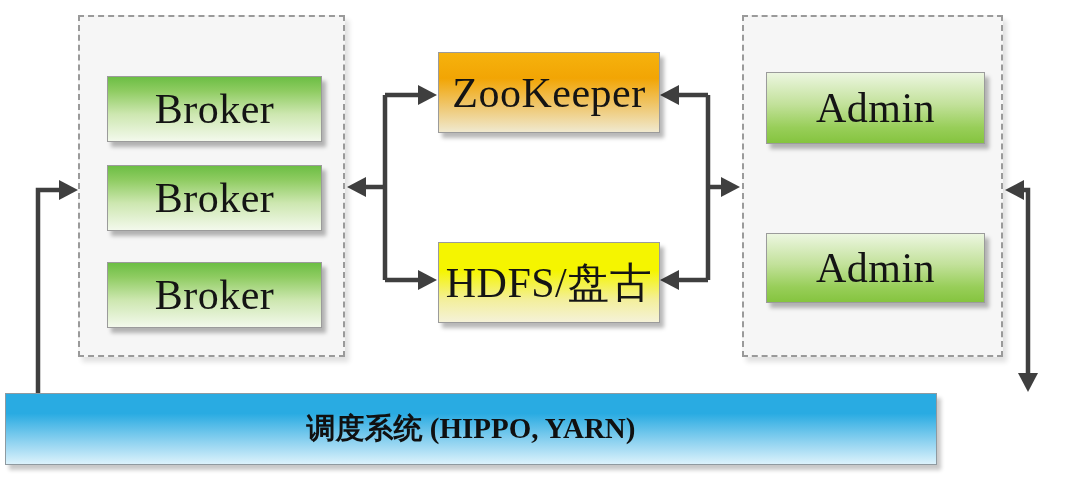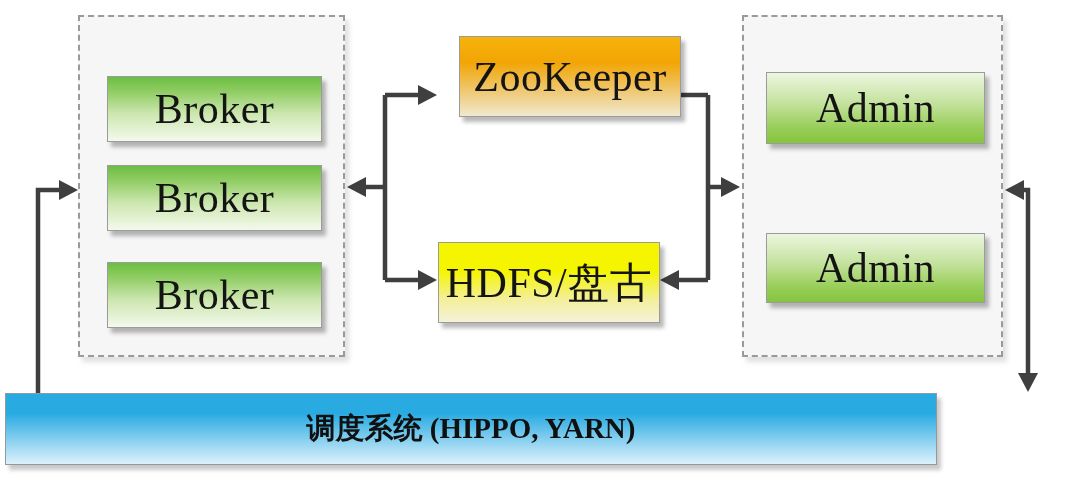--- a/index.html
+++ b/index.html
@@ -91,21 +91,21 @@
       <span>Broker</span>
     </div>
     <div class="node green-down" style="left:27px;top:148px;width:215px;height:66px;">
       <span>Broker</span>
     </div>
     <div class="node green-down" style="left:27px;top:245px;width:215px;height:66px;">
       <span>Broker</span>
     </div>
   </div>
 
-  <div class="node orange" style="left:438px;top:36px;width:222px;height:81px;margin-left:21px;">
+  <div class="node orange" style="left:438px;top:52px;width:222px;height:81px;">
     <span>ZooKeeper</span>
   </div>
   <div class="node yellow" style="left:438px;top:242px;width:222px;height:81px;text-align:center;">
     <span>HDFS/盘古</span>
   </div>
 
   <div class="group" style="left:742px;top:15px;width:261px;height:342px;">
     <div class="node green-up" style="left:22px;top:55px;width:219px;height:72px;">
       <span>Admin</span>
     </div>

